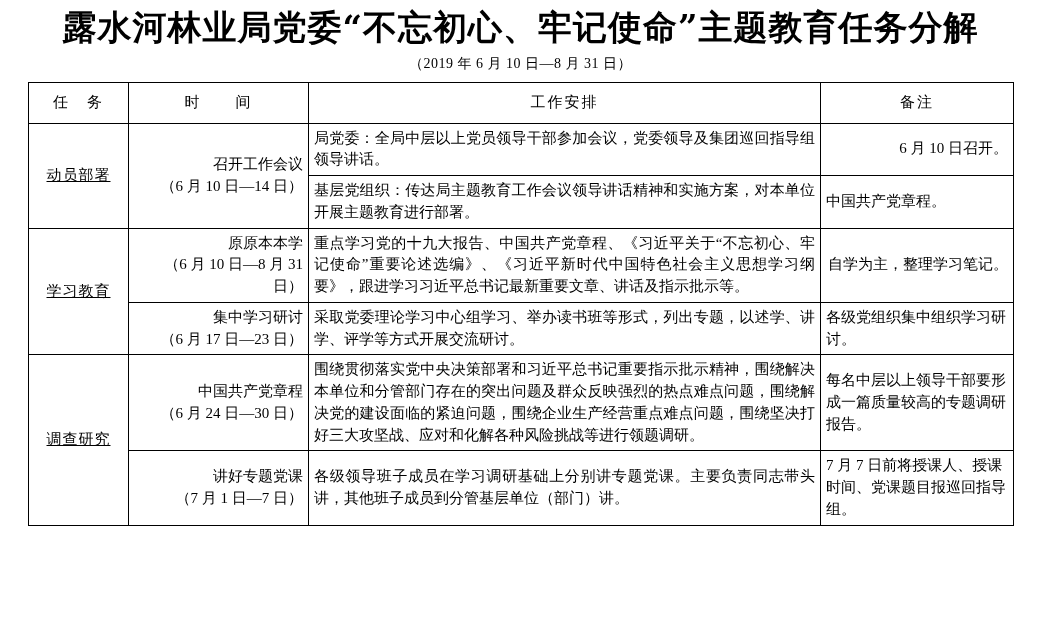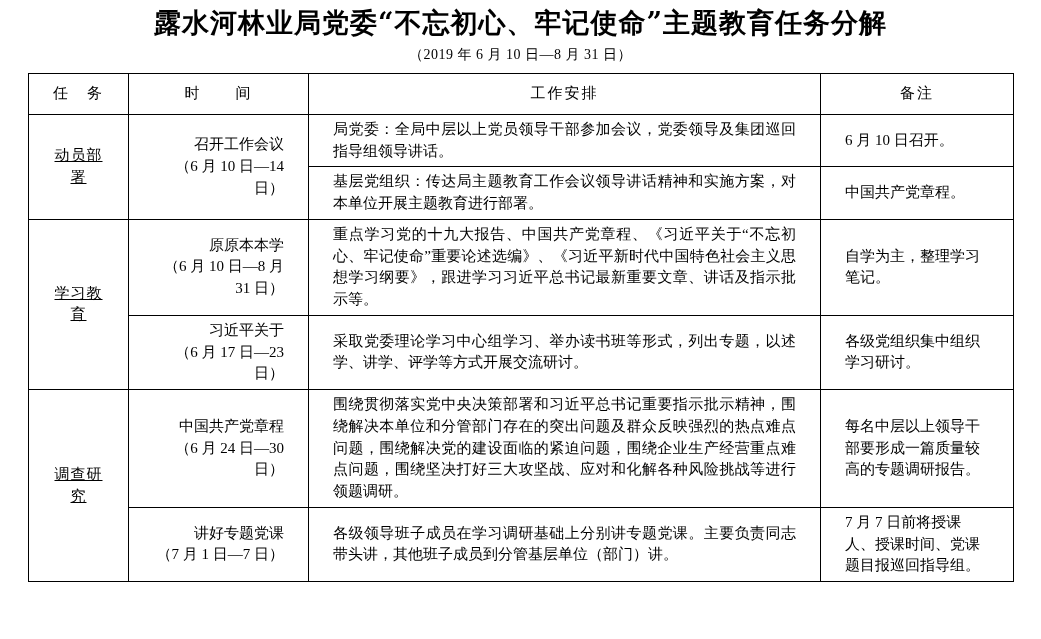--- a/index.html
+++ b/index.html
@@ -16,21 +16,21 @@
   }
   .page {
     width: 1041px;
     height: 639px;
     position: relative;
     box-sizing: border-box;
     padding: 0 28px;
   }
   .doc-title {
     text-align: center;
-    font-size: 27px;
+    font-size: 34px;
     font-weight: bold;
     letter-spacing: 1px;
     margin-top: 6px;
     line-height: 1.25;
     font-family: "DejaVu Serif", "Liberation Serif", serif;
   }
   .doc-subtitle {
     text-align: center;
     font-size: 14px;
     margin-top: 6px;
@@ -40,21 +40,21 @@
   table.main {
     width: 985px;
     border-collapse: collapse;
     table-layout: fixed;
     margin: 0 auto;
   }
   table.main td, table.main th {
     border: 1px solid #000000;
     vertical-align: middle;
     font-weight: normal;
-    padding: 4px 24px;
+    padding: 4px 5px;
     font-size: 15px;
     line-height: 1.45;
   }
   thead th {
     text-align: center;
     font-size: 17px;
     height: 32px;
     letter-spacing: 2px;
     padding: 3px 6px;
   }
@@ -79,21 +79,21 @@
     text-justify: inter-ideograph;
     font-size: 15px;
     line-height: 1.5;
   }
   td.note {
     text-align: left;
     font-size: 15px;
     line-height: 1.55;
   }
   td.note.center {
-    text-align: left;
+    text-align: right;
     margin-left: 41px;
   }
   .time-line2 { display: block; }
 </style>
 </head>
 <body>
 
 <div class="page">
 
   <div class="doc-title">露水河林业局党委“不忘初心、牢记使命”主题教育任务分解</div>
@@ -134,21 +134,21 @@
         <td class="task" rowspan="2">学习教育</td>
         <td class="time">
           <span>原原本本学</span>
           <span class="time-line2">（6 月 10 日—8 月 31 日）</span>
         </td>
         <td class="work">重点学习党的十九大报告、中国共产党章程、《习近平关于“不忘初心、牢记使命”重要论述选编》、《习近平新时代中国特色社会主义思想学习纲要》，跟进学习习近平总书记最新重要文章、讲话及指示批示等。</td>
         <td class="note center">自学为主，整理学习笔记。</td>
       </tr>
       <tr>
         <td class="time">
-          <span>习近平关于</span>
+          <span>集中学习研讨</span>
           <span class="time-line2">（6 月 17 日—23 日）</span>
         </td>
         <td class="work">采取党委理论学习中心组学习、举办读书班等形式，列出专题，以述学、讲学、评学等方式开展交流研讨。</td>
         <td class="note">各级党组织集中组织学习研讨。</td>
       </tr>
 
       <tr>
         <td class="task" rowspan="2">调查研究</td>
         <td class="time">
           <span>中国共产党章程</span>

